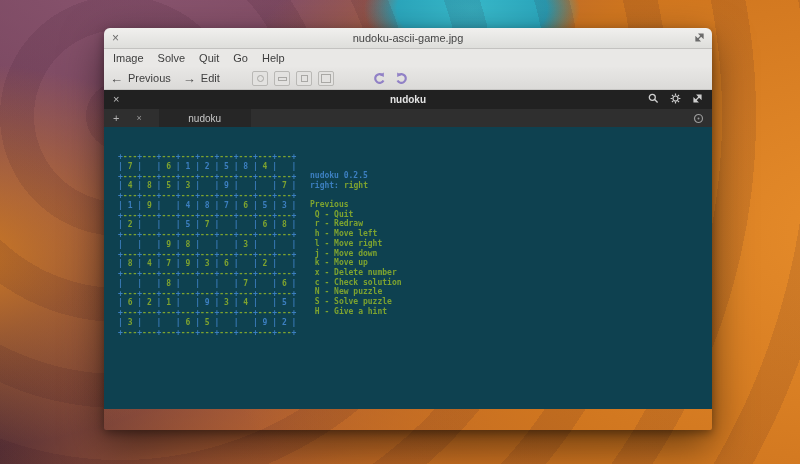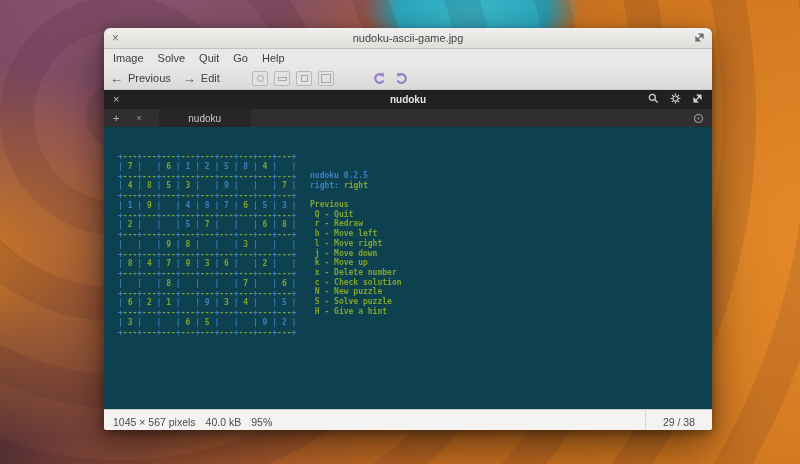--- a/index.html
+++ b/index.html
@@ -222,23 +222,15 @@
         <div class="gameinfo">
           <div class="tb">nudoku 0.2.5</div>
           <div><span class="tb">right:</span><span class="tg lvl">right</span></div>
           <div></div>
           <div class="tg">Previous</div>
           <div id="commands-list" style="display:contents;"><div class="tg"> Q - Quit</div><div class="tg"> r - Redraw</div><div class="tg"> h - Move left</div><div class="tg"> l - Move right</div><div class="tg"> j - Move down</div><div class="tg"> k - Move up</div><div class="tg"> x - Delete number</div><div class="tg"> c - Check solution</div><div class="tg"> N - New puzzle</div><div class="tg"> S - Solve puzzle</div><div class="tg"> H - Give a hint</div></div>
         </div>
       </div>
     </div>
 
-    <div class="v-statusbar">
-      <span class="sb-left">
-        <span>1045 × 567 pixels</span>
-        <span>40.0 kB</span>
-        <span>95%</span>
-      </span>
-      <span class="sb-right">29 / 38</span>
-    </div>
 
   </div>
 </div>
 
 </body></html>

